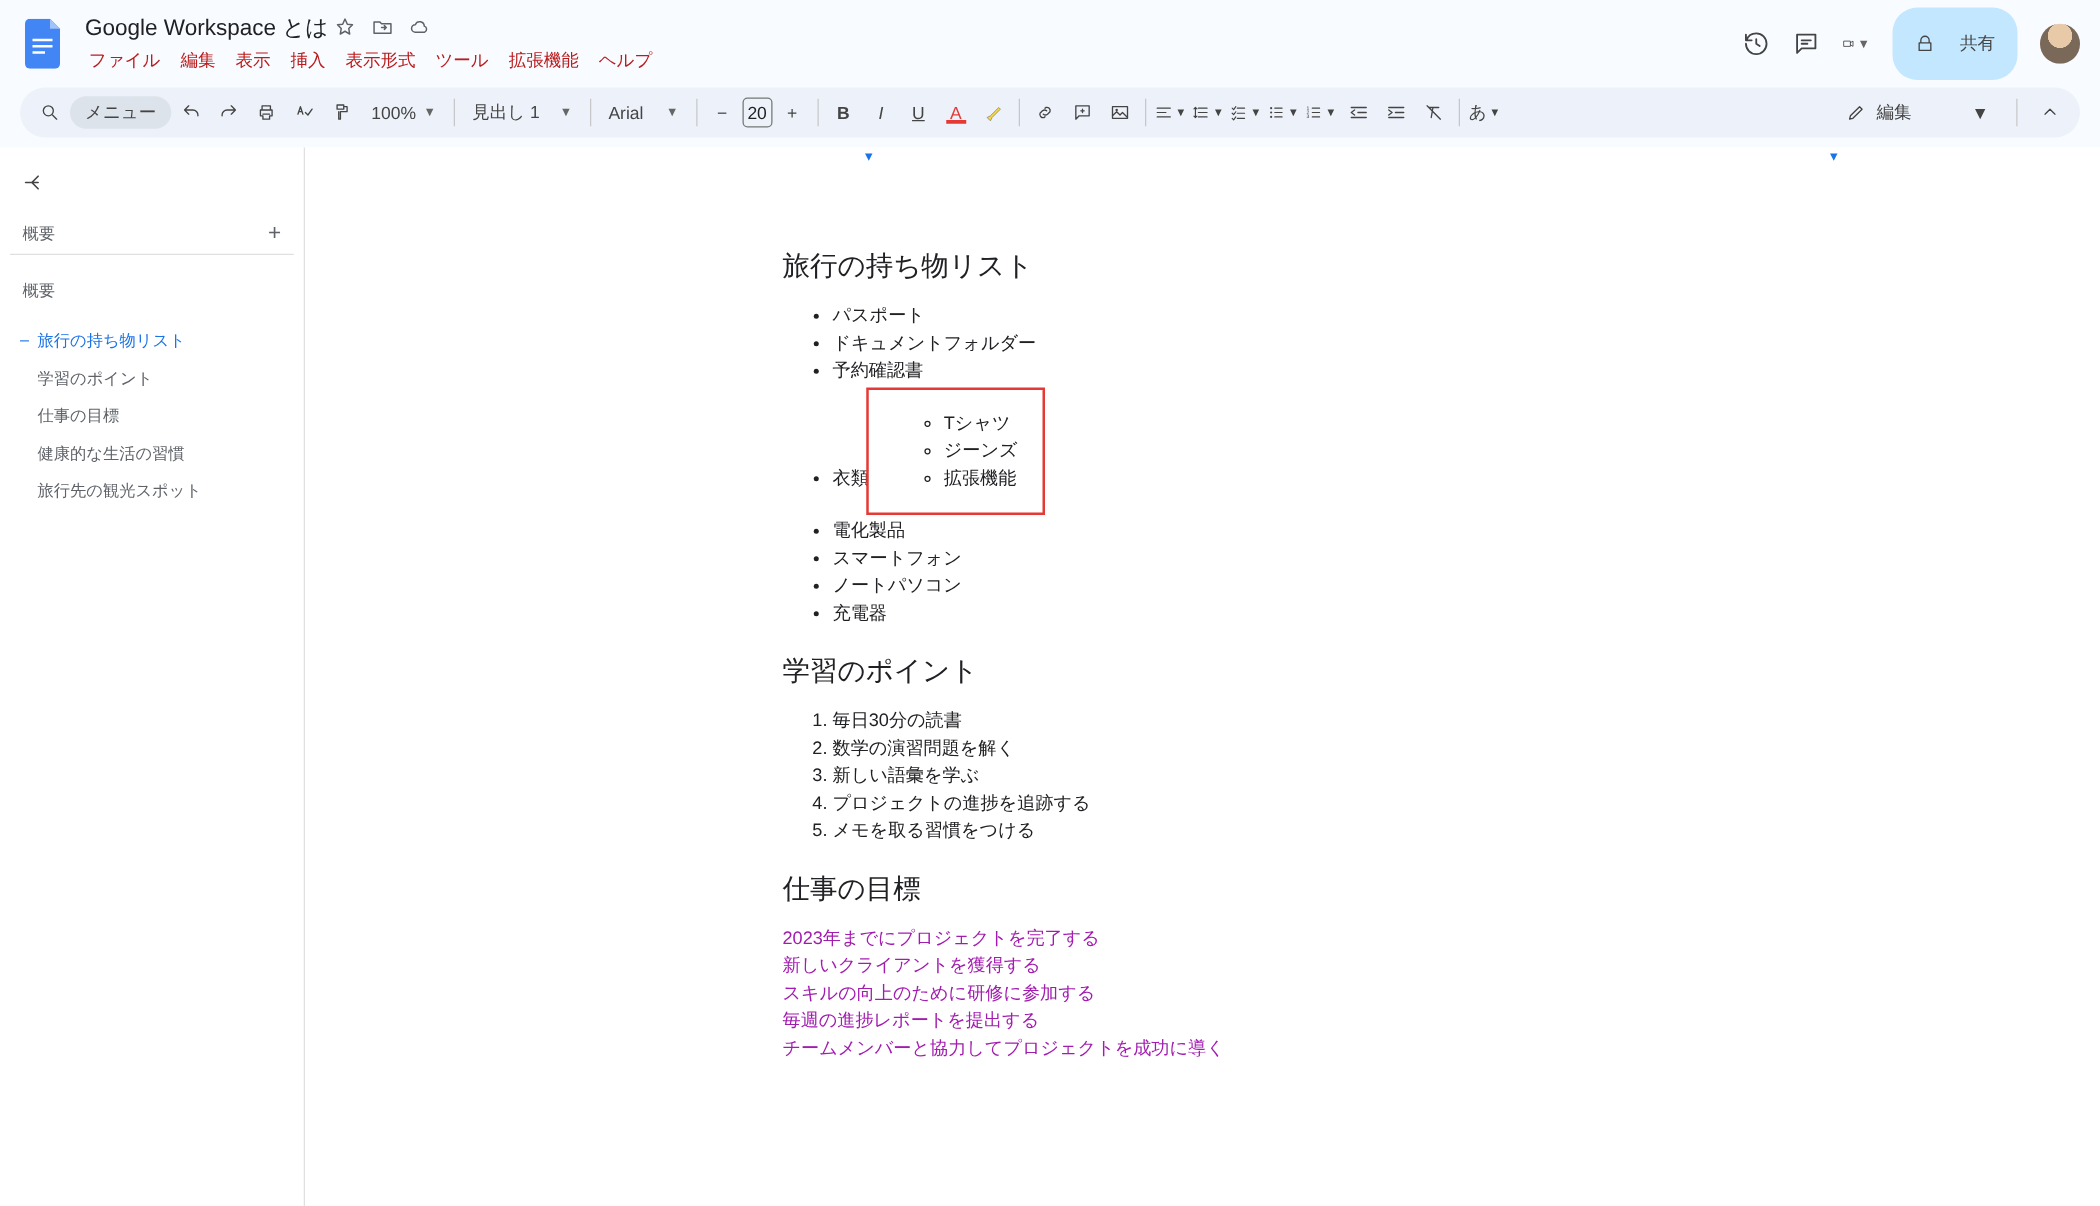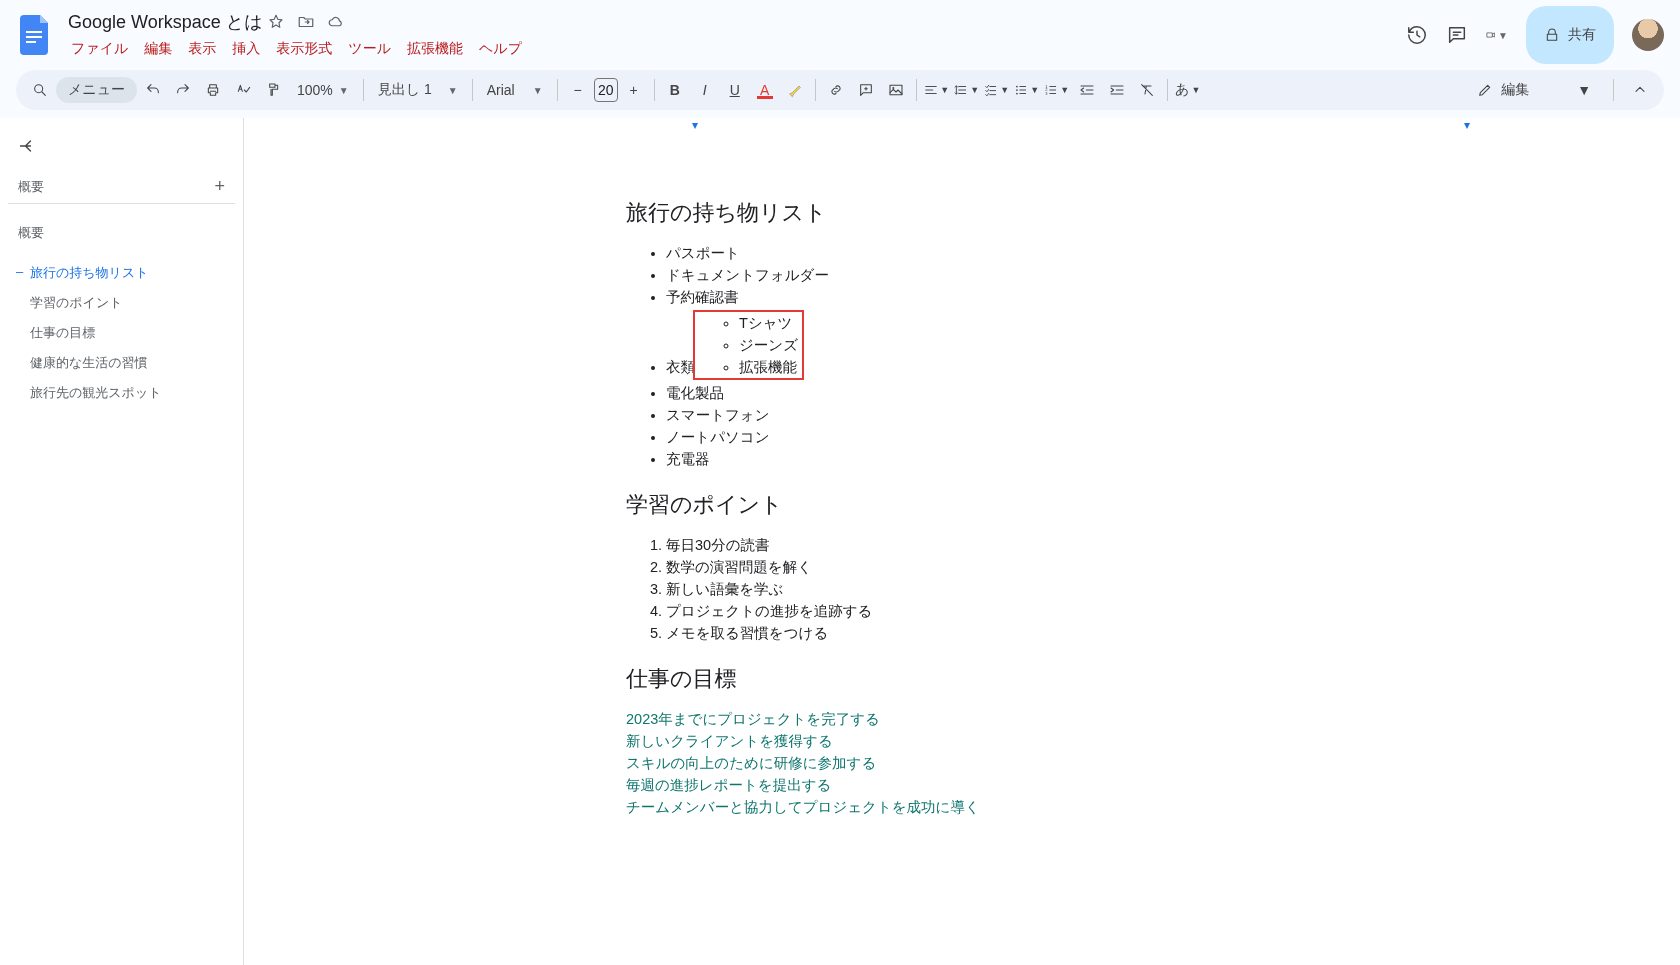--- a/index.html
+++ b/index.html
@@ -10,21 +10,21 @@
 .app-logo svg{width:32px;height:40px}
 .title-col{flex:1;display:flex;flex-direction:column;gap:0}
 .doc-title-row{display:flex;align-items:center;gap:0}
 .doc-title{font-size:18px;color:#202124;padding:2px 4px}
 .title-icons{display:flex;gap:12px;align-items:center;color:#5f6368}
 .title-icons .ic{width:18px;height:18px;cursor:pointer;display:flex;align-items:center;justify-content:center}
 .menu-row{display:flex;gap:2px;margin-top:0px}
 .menu-item{font-size:14px;color:#b91c1c;padding:4px 7px;cursor:pointer;border-radius:4px}
 .header-right{display:flex;align-items:center;gap:18px;color:#444}
 .hr-ic{width:22px;height:22px;cursor:pointer;display:flex;align-items:center;justify-content:center}
-.share-btn{background:#c2e7ff;border-radius:20px;padding:20px 18px;display:flex;align-items:center;gap:8px;cursor:pointer;font-size:14px;font-weight:500}
+.share-btn{background:#c2e7ff;border-radius:20px;padding:20px 18px;display:flex;align-items:center;gap:20px;cursor:pointer;font-size:14px;font-weight:500}
 .avatar{width:32px;height:32px;border-radius:50%;background:#d9c7b8;overflow:hidden;background-image:radial-gradient(circle at 50% 30%,#e8c9a8 0%,#e8c9a8 35%,#7a6858 36%,#7a6858 100%)}
 .toolbar-wrap{background:#f8fbff;padding:6px 16px 8px 16px}
 .toolbar{background:#edf2fa;border-radius:24px;padding:4px 10px;display:flex;align-items:center;gap:2px;height:40px}
 .tb-btn{min-width:28px;height:28px;display:flex;align-items:center;justify-content:center;cursor:pointer;border-radius:4px;color:#444;font-size:14px}
 .tb-sep{width:1px;height:22px;background:#c7c7c7;margin:0 4px}
 .tb-menu-pill{background:#dde3ea;border-radius:14px;padding:4px 12px;font-size:14px;color:#444}
 .tb-select{display:flex;align-items:center;gap:6px;padding:0 8px;font-size:14px;color:#444;cursor:pointer}
 .tb-select .caret{font-size:10px;color:#666}
 .font-size-box{border:1px solid #747775;border-radius:4px;width:24px;height:24px;display:flex;align-items:center;justify-content:center;font-size:14px}
 .tb-text-color{display:flex;flex-direction:column;align-items:center;justify-content:center;gap:0}
@@ -41,25 +41,25 @@
 .outline-item{font-size:13px;color:#5f6368;padding:6px 10px 6px 22px;cursor:pointer;position:relative}
 .outline-item.active{color:#1a73e8}
 .outline-item.active::before{content:"–";position:absolute;left:8px;color:#1a73e8}
 .doc-area{flex:1;overflow:auto;background:#fff;position:relative}
 .ruler-mark-l{position:absolute;left:448px;top:0;color:#1a73e8;font-size:12px}
 .ruler-mark-r{position:absolute;left:1220px;top:0;color:#1a73e8;font-size:12px}
 .page{margin:20px auto 40px auto;width:816px;padding:60px 72px 40px 72px}
 .page h1{font-size:22px;font-weight:400;color:#202124;margin:0 0 14px 0}
 .page ul{margin:0 0 20px 0;padding-left:40px}
 .page ul li{font-size:14.5px;line-height:22px;color:#202124;list-style:disc}
-.page ul ul{margin:0;padding-left:40px}
+.page ul ul{margin:16px;padding-left:40px}
 .page ul ul li{list-style:circle}
 .page ol{margin:0 0 20px 0;padding-left:40px}
 .page ol li{font-size:14.5px;line-height:22px;color:#202124}
-.page p{font-size:14.5px;line-height:22px;margin:0;color:#0f766e}
+.page p{font-size:14.5px;line-height:22px;margin:0;color:#a21caf}
 .red-box{border:2px solid #e53935;padding:0px 4px;margin:2px 0 2px -6px;display:inline-block}
 .red-box ul{margin:0;padding-left:30px}
 svg{display:block}
 .icon-stroke{stroke:currentColor;stroke-width:1.6;fill:none;stroke-linecap:round;stroke-linejoin:round}
 </style>
 </head>
 <body>
 
 <div class="header">
   <div class="title-row">

